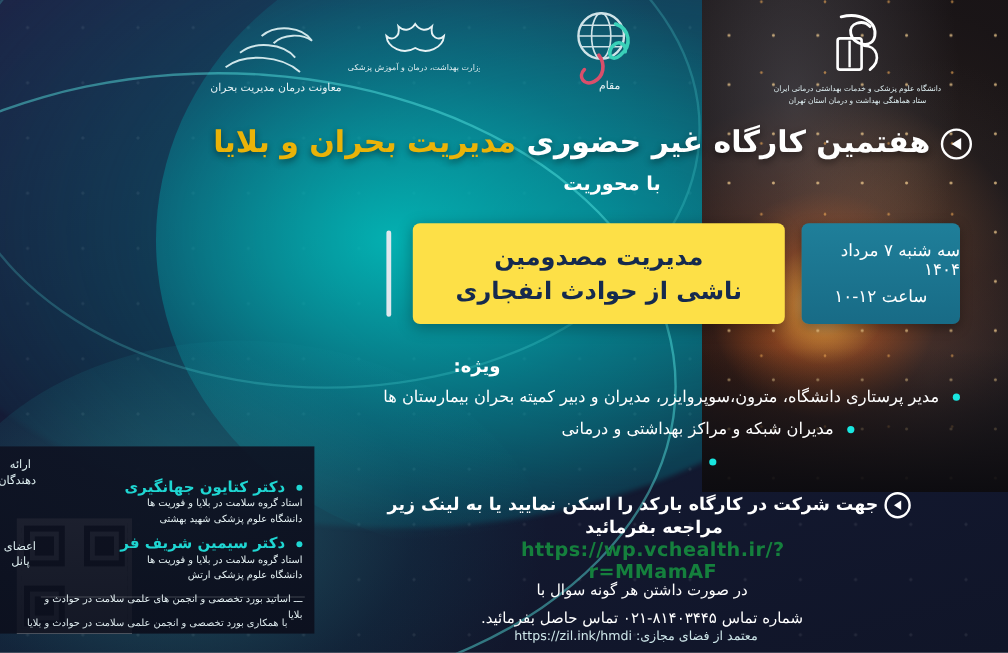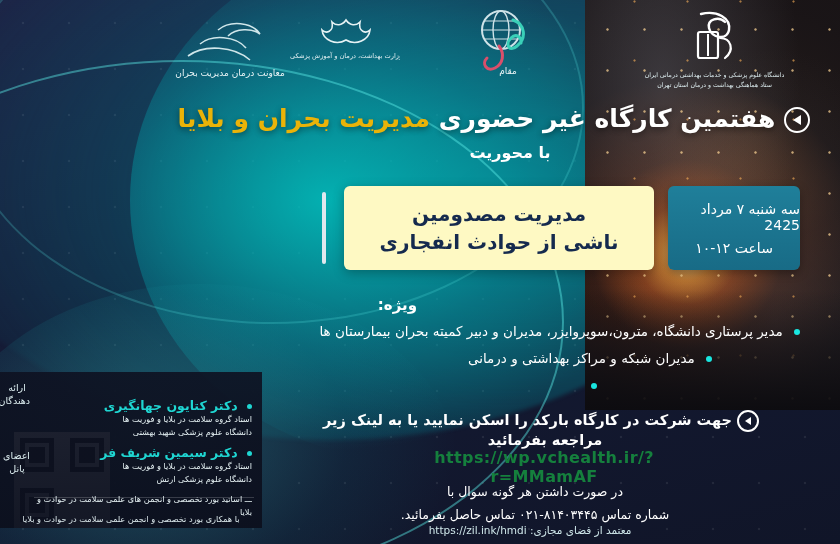--- a/index.html
+++ b/index.html
@@ -193,21 +193,21 @@
     box-shadow: 0 3px 10px rgba(0,0,0,.35);
   }
 
   
   .topic-panel {
     position: absolute;
     right: 186px;
     top: 186px;
     width: 310px;
     height: 84px;
-    background: #fef9c3;
+    background: #fde047;
     border-radius: 6px;
     display: flex;
     flex-direction: column;
     align-items: center;
     justify-content: center;
     gap: 4px;
     color: #152a4e;
     box-shadow: 0 3px 12px rgba(0,0,0,.3);
   }
   .topic-line {
@@ -479,21 +479,21 @@
   <div class="title-row">
     <div class="title-main">
       <span class="play-badge"></span>
       <span>هفتمین کارگاه غیر حضوری</span>
       <span class="hl">مدیریت بحران و بلایا</span>
     </div>
     <div class="subtitle">با محوریت</div>
   </div>
 
   <div class="date-chip">
-    <div>سه شنبه ۷ مرداد 2425</div>
+    <div>سه شنبه ۷ مرداد ۱۴۰۴</div>
     <div>ساعت ۱۲-۱۰</div>
   </div>
 
   <div class="topic-panel">
     <div class="topic-line">مدیریت مصدومین</div>
     <div class="topic-line">ناشی از حوادث انفجاری</div>
   </div>
   <div class="topic-bar"></div>
 
   <div class="aud-title">ویژه:</div>

